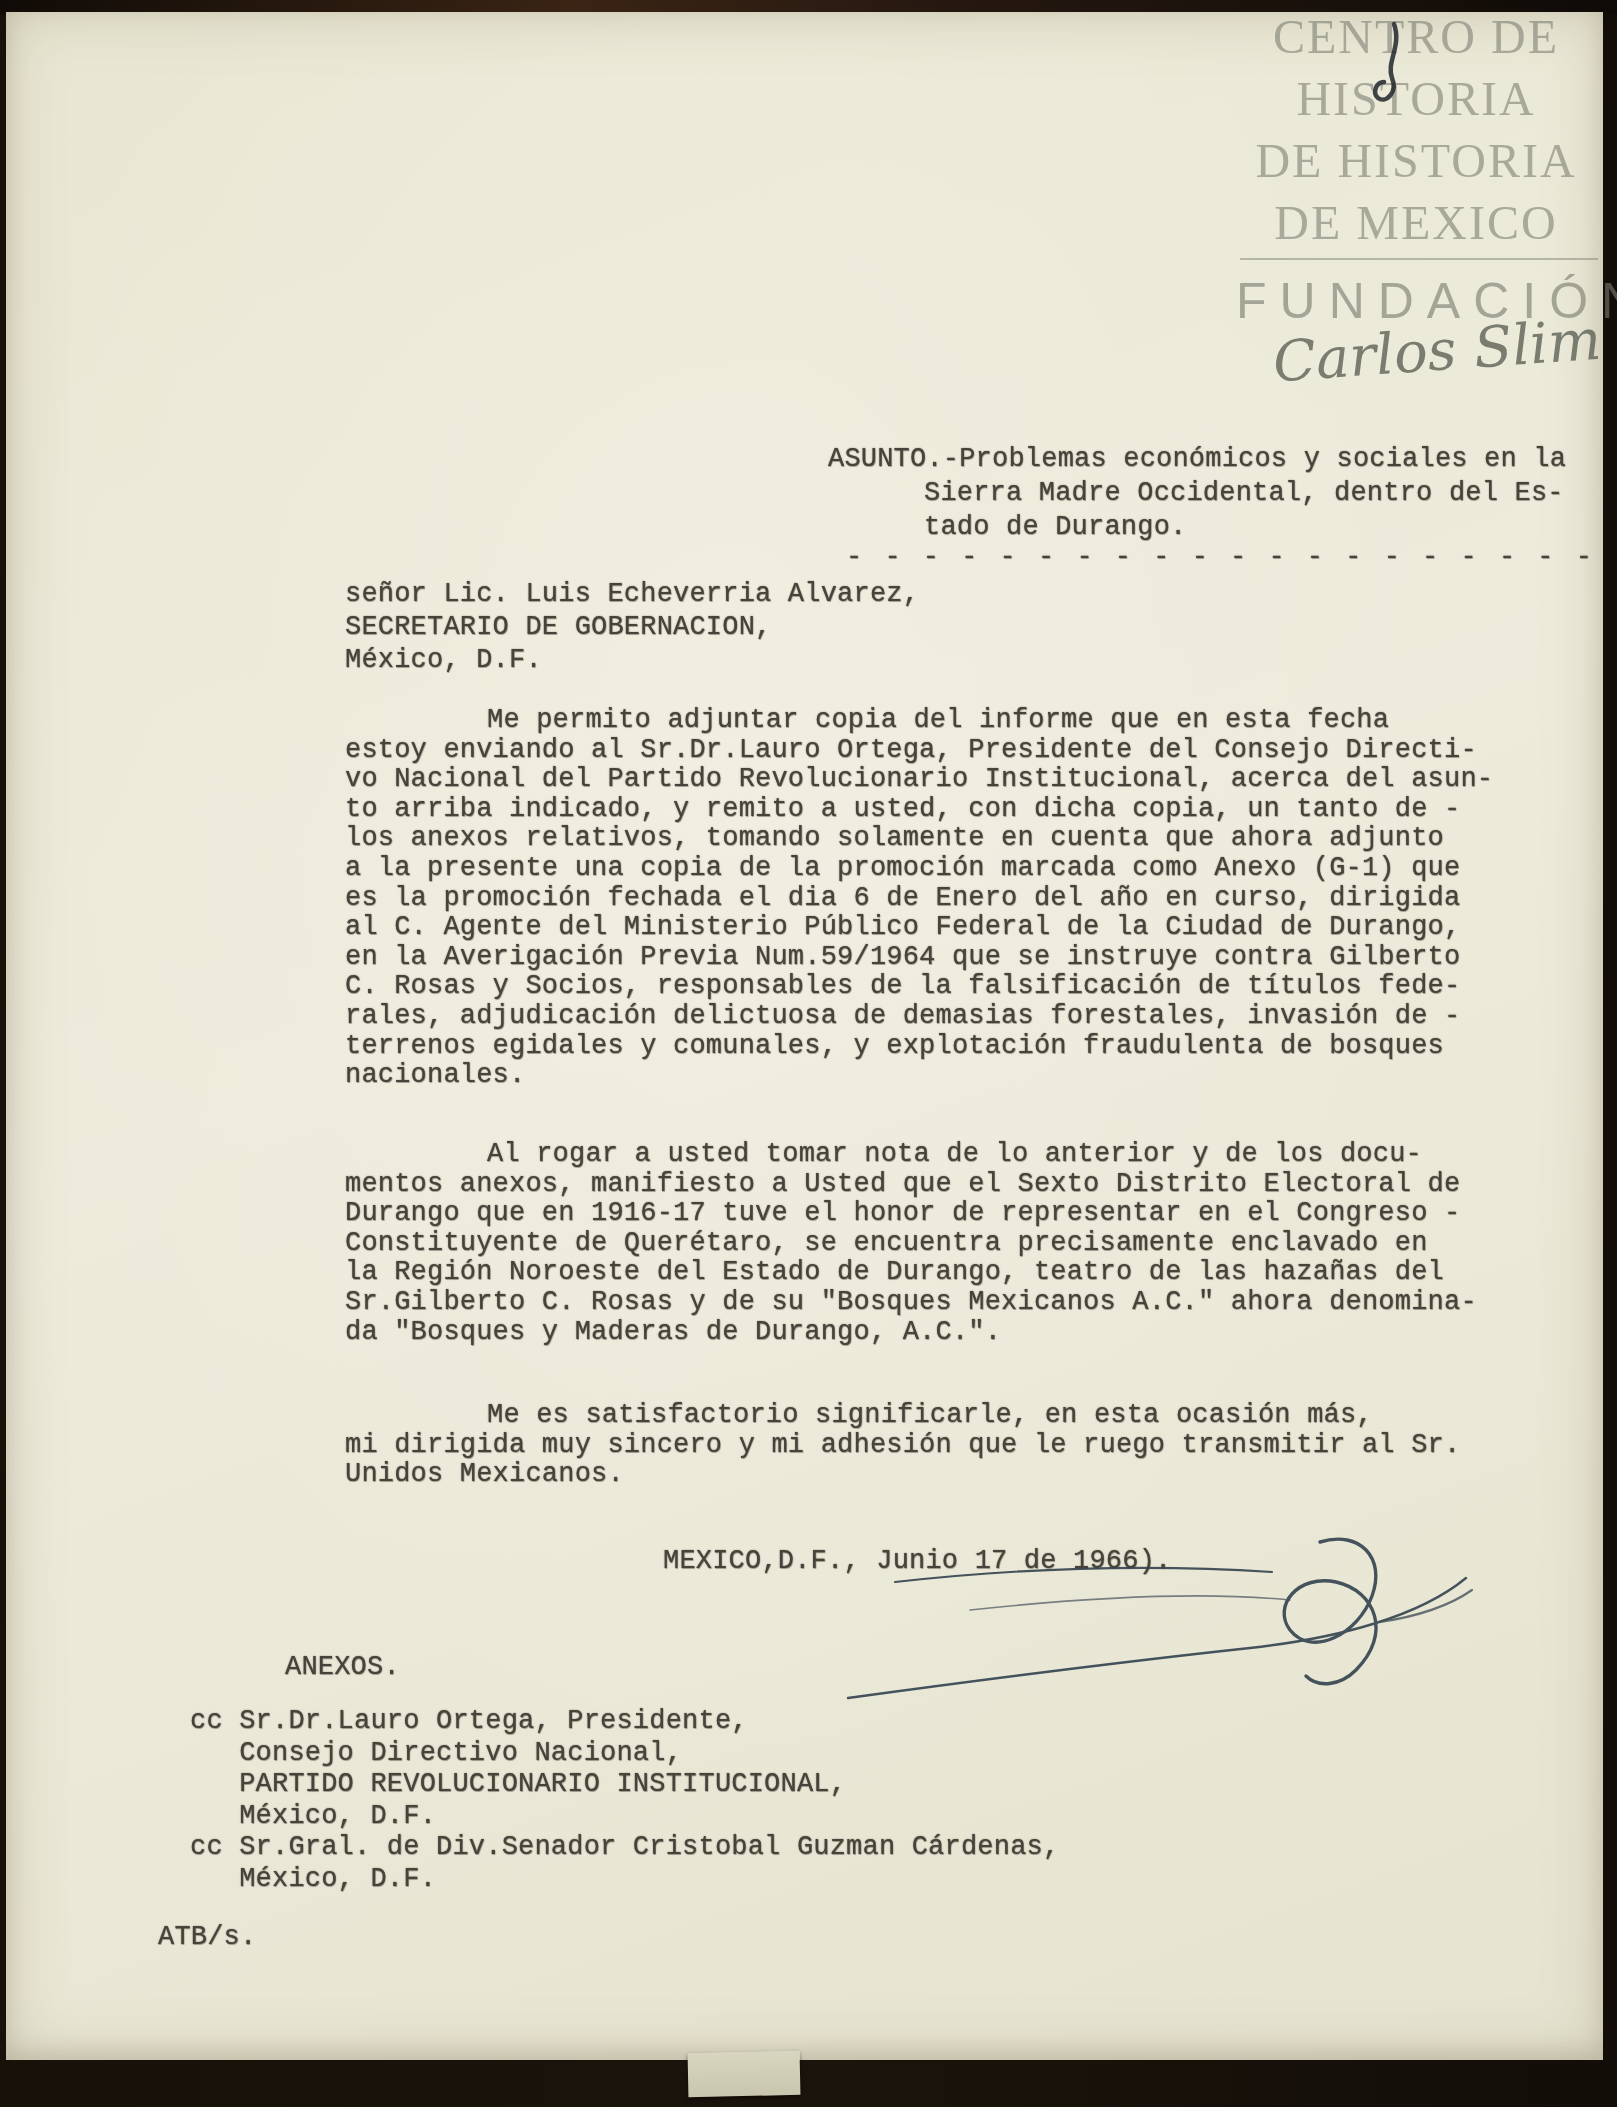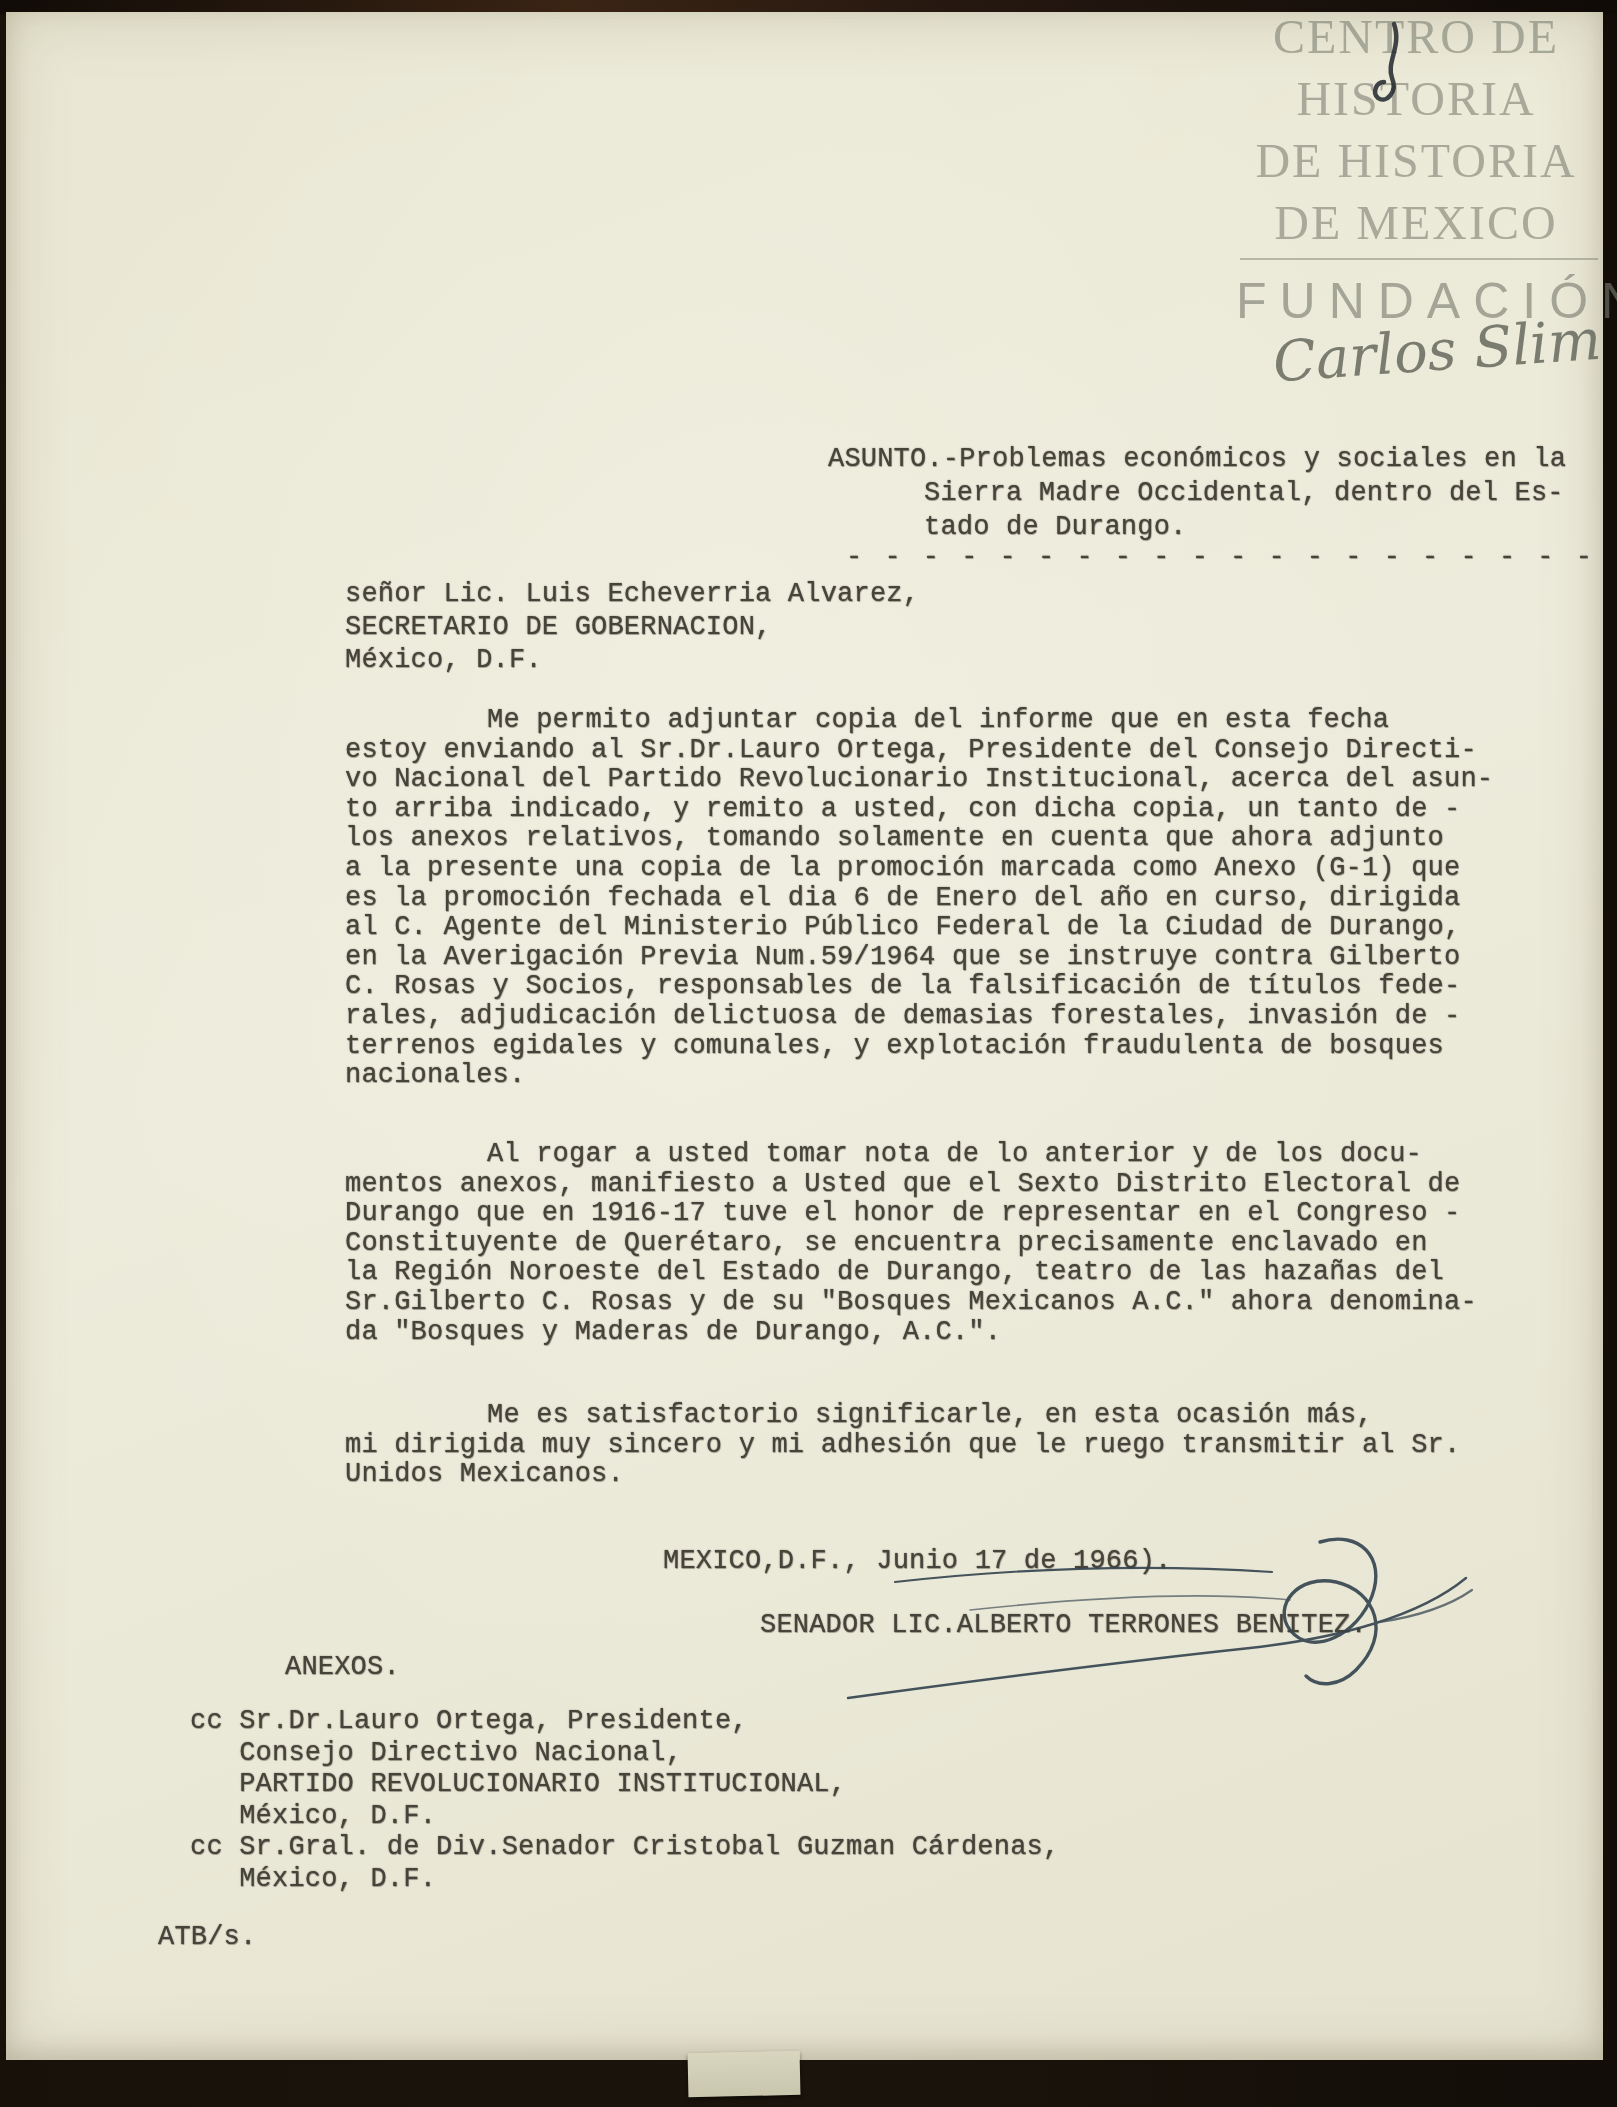--- a/index.html
+++ b/index.html
@@ -97,21 +97,20 @@
   <div class="tw subject"><div class="tline">ASUNTO.-Problemas económicos y sociales en la</div><div class="tline">Sierra Madre Occidental, dentro del Es-</div><div class="tline">tado de Durango.</div></div>
   <div class="tw subject-divider">- - - - - - - - - - - - - - - - - - - - -</div>
 
   <div class="tw addressee"><div class="tline">señor Lic. Luis Echeverria Alvarez,</div><div class="tline">SECRETARIO DE GOBERNACION,</div><div class="tline">México, D.F.</div></div>
 
   <div class="tw para p1"><div class="tline">Me permito adjuntar copia del informe que en esta fecha</div><div class="tline">estoy enviando al Sr.Dr.Lauro Ortega, Presidente del Consejo Directi-</div><div class="tline">vo Nacional del Partido Revolucionario Institucional, acerca del asun-</div><div class="tline">to arriba indicado, y remito a usted, con dicha copia, un tanto de -</div><div class="tline">los anexos relativos, tomando solamente en cuenta que ahora adjunto</div><div class="tline">a la presente una copia de la promoción marcada como Anexo (G-1) que</div><div class="tline">es la promoción fechada el dia 6 de Enero del año en curso, dirigida</div><div class="tline">al C. Agente del Ministerio Público Federal de la Ciudad de Durango,</div><div class="tline">en la Averigación Previa Num.59/1964 que se instruye contra Gilberto</div><div class="tline">C. Rosas y Socios, responsables de la falsificación de títulos fede-</div><div class="tline">rales, adjudicación delictuosa de demasias forestales, invasión de -</div><div class="tline">terrenos egidales y comunales, y explotación fraudulenta de bosques</div><div class="tline">nacionales.</div></div>
   <div class="tw para p2"><div class="tline">Al rogar a usted tomar nota de lo anterior y de los docu-</div><div class="tline">mentos anexos, manifiesto a Usted que el Sexto Distrito Electoral de</div><div class="tline">Durango que en 1916-17 tuve el honor de representar en el Congreso -</div><div class="tline">Constituyente de Querétaro, se encuentra precisamente enclavado en</div><div class="tline">la Región Noroeste del Estado de Durango, teatro de las hazañas del</div><div class="tline">Sr.Gilberto C. Rosas y de su "Bosques Mexicanos A.C." ahora denomina-</div><div class="tline">da "Bosques y Maderas de Durango, A.C.".</div></div>
   <div class="tw para p3"><div class="tline">Me es satisfactorio significarle, en esta ocasión más,</div><div class="tline">mi dirigida muy sincero y mi adhesión que le ruego transmitir al Sr.</div><div class="tline">Unidos Mexicanos.</div></div>
 
   <div class="tw dateline">MEXICO,D.F., Junio 17 de 1966).</div>
-  <div class="tw signature-line">SENADOR LIC.ALBERTO TERRONES BENITEZ.</div>
 
   <svg class="sig-svg" width="660" height="190" viewBox="0 0 660 190">
     <g fill="none" stroke="#33424e" stroke-linecap="round" opacity="0.9">
       <path d="M75,52 C200,38 330,34 452,42" stroke-width="2.2"></path>
       <path d="M150,80 C280,66 390,62 470,70" stroke-width="1.6" opacity="0.7"></path>
       <path d="M500,12 C540,0 566,28 552,66 C538,104 492,128 470,100 C452,76 478,44 516,52 C556,61 572,104 536,140 C520,156 498,158 486,146" stroke-width="3.4"></path>
       <path d="M28,168 C160,150 300,132 430,118 C520,108 600,86 646,48" stroke-width="2.4"></path>
       <path d="M560,92 C600,86 632,74 652,60" stroke-width="2.2" opacity="0.8"></path>
     </g>
   </svg>

